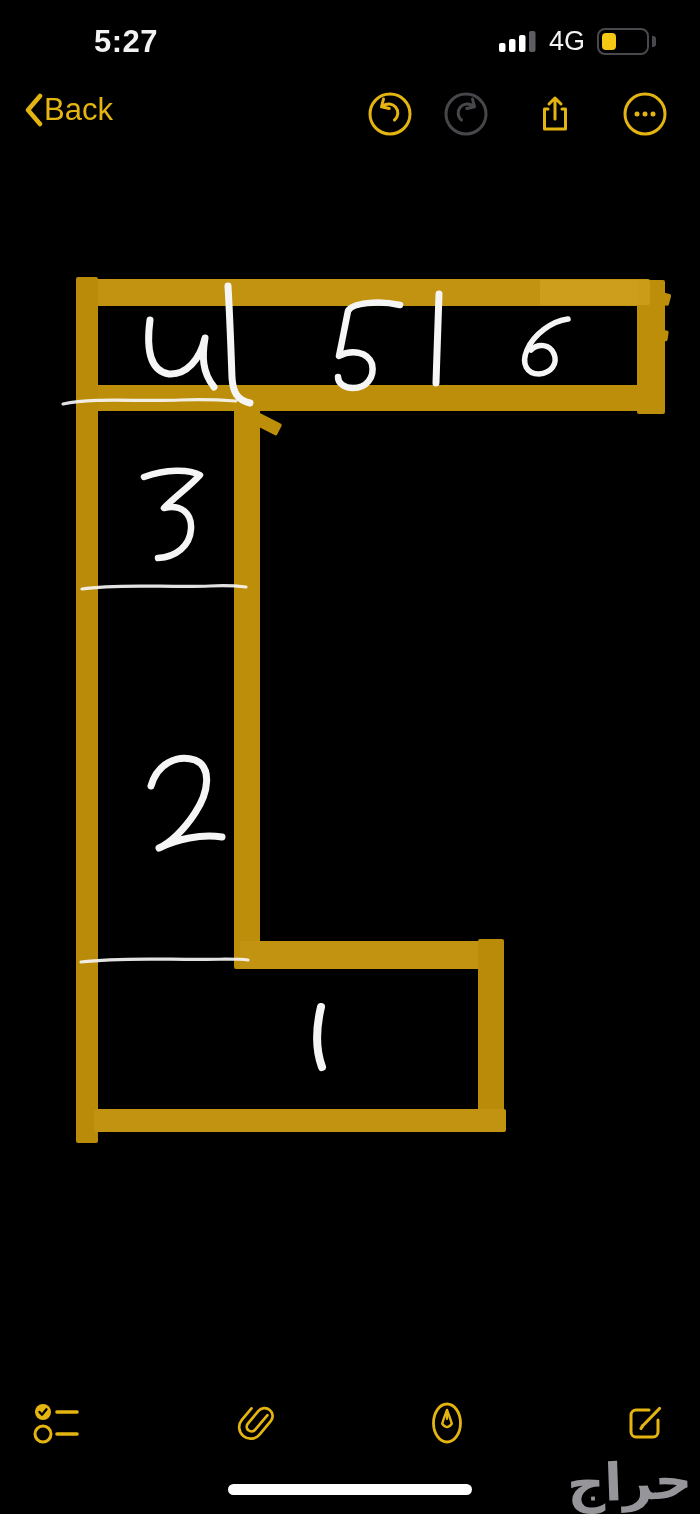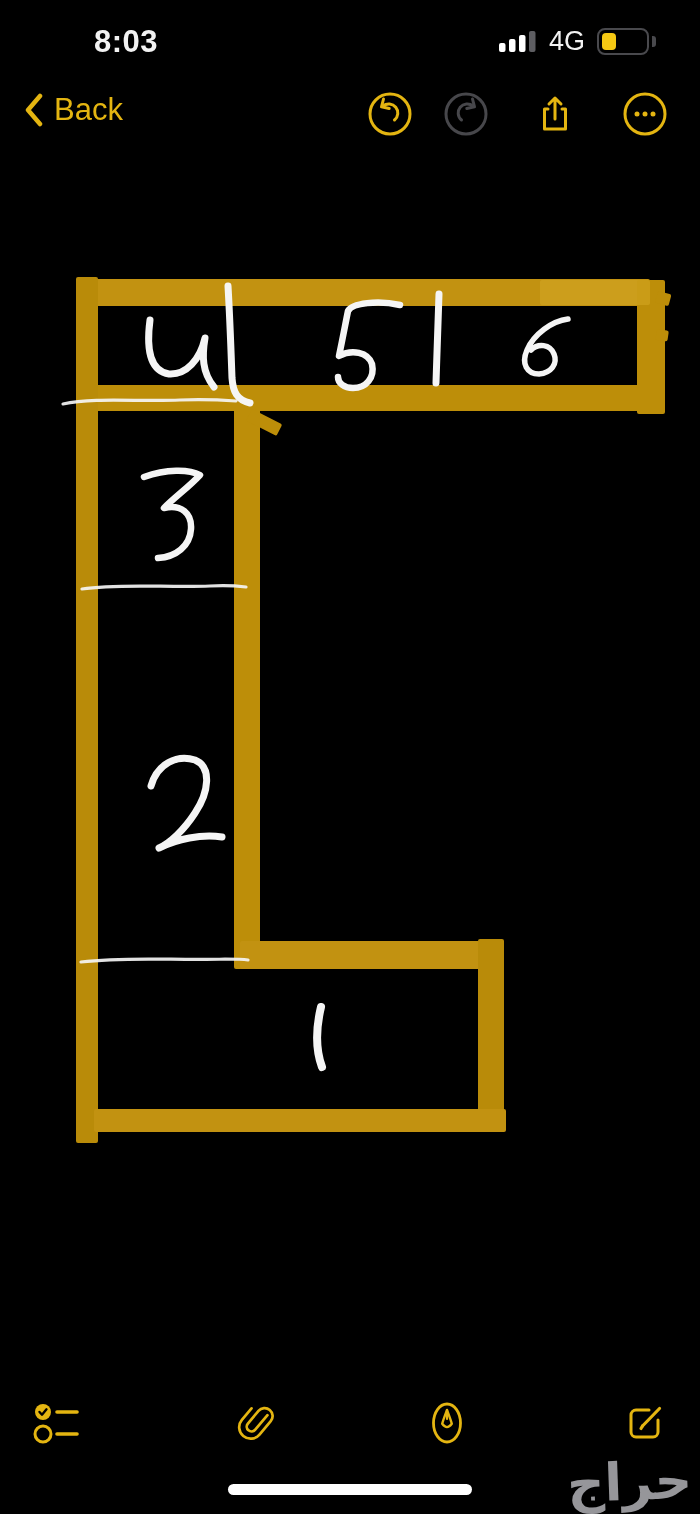--- a/index.html
+++ b/index.html
@@ -9,21 +9,21 @@
 
   
   #status-time{left:94px;top:24px;color:#F2F2F2;font-size:31px;font-weight:700;letter-spacing:.5px;}
   #signal{left:499px;top:29px;width:40px;height:24px;}
   #network{left:549px;top:26px;color:#F2F2F2;font-size:27px;font-weight:400;}
   #battery{left:597px;top:28px;width:52px;height:27px;border:2.5px solid #49494D;border-radius:8px;box-sizing:border-box;}
   #battery-fill{position:absolute;left:3px;top:3px;bottom:3px;border-radius:4px;background:#F5C813;}
   #battery-cap{left:652px;top:36px;width:4px;height:11px;background:#49494D;border-radius:0 3px 3px 0;}
 
   
-  #back-btn{left:24px;top:92px;display:flex;align-items:center;gap:10px;cursor:default;}
+  #back-btn{left:24px;top:92px;display:flex;align-items:center;cursor:default;}
   #back-label{color:#E4B511;font-size:31px;}
   .navicon{width:46px;height:46px;top:91px;}
   #undo-btn{left:367px;} #redo-btn{left:443px;} #share-btn{left:532px;} #more-btn{left:622px;}
 
   
   #sketch{left:0;top:160px;width:700px;height:1190px;}
   #sketch-bars{position:absolute;left:0;top:-160px;width:700px;height:1514px;}
   .bar{position:absolute;border-radius:2px;}
   #sketch-ink{position:absolute;left:0;top:-160px;width:700px;height:1514px;}
 
@@ -36,21 +36,21 @@
 
   
   #watermark{right:8px;top:1452px;color:#96969A;font-size:52px;font-weight:700;
              font-family:"DejaVu Sans", sans-serif;letter-spacing:2px;direction:rtl;
              transform:rotate(-2deg);text-shadow:0 2px 3px rgba(0,0,0,.6);}
   #home-indicator{left:228px;top:1484px;width:244px;height:11px;border-radius:6px;background:#FFF;}
 </style>
 </head>
 <body>
 
-<div class="abs" id="status-time">8:03</div>
+<div class="abs" id="status-time">5:27</div>
 <svg class="abs" id="signal" viewBox="0 0 40 24">
     <rect x="0" y="14" width="6.5" height="9" rx="2" fill="#FFFFFF"></rect>
     <rect x="10" y="10" width="6.5" height="13" rx="2" fill="#FFFFFF"></rect>
     <rect x="20" y="6" width="6.5" height="17" rx="2" fill="#FFFFFF"></rect>
     <rect x="30" y="2" width="6.5" height="21" rx="2" fill="#5E5E62"></rect>
   </svg>
 <div class="abs" id="network">4G</div>
 <div class="abs" id="battery">
   <div id="battery-fill" style="width: 14px;"></div>
 </div>

